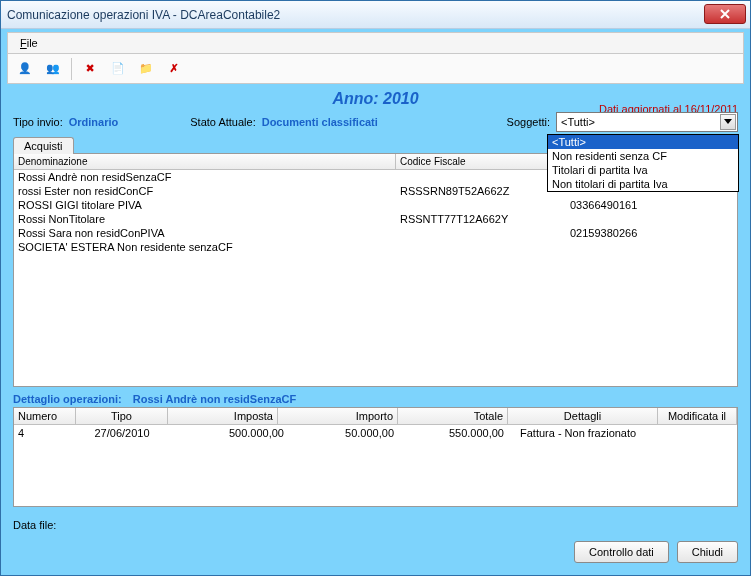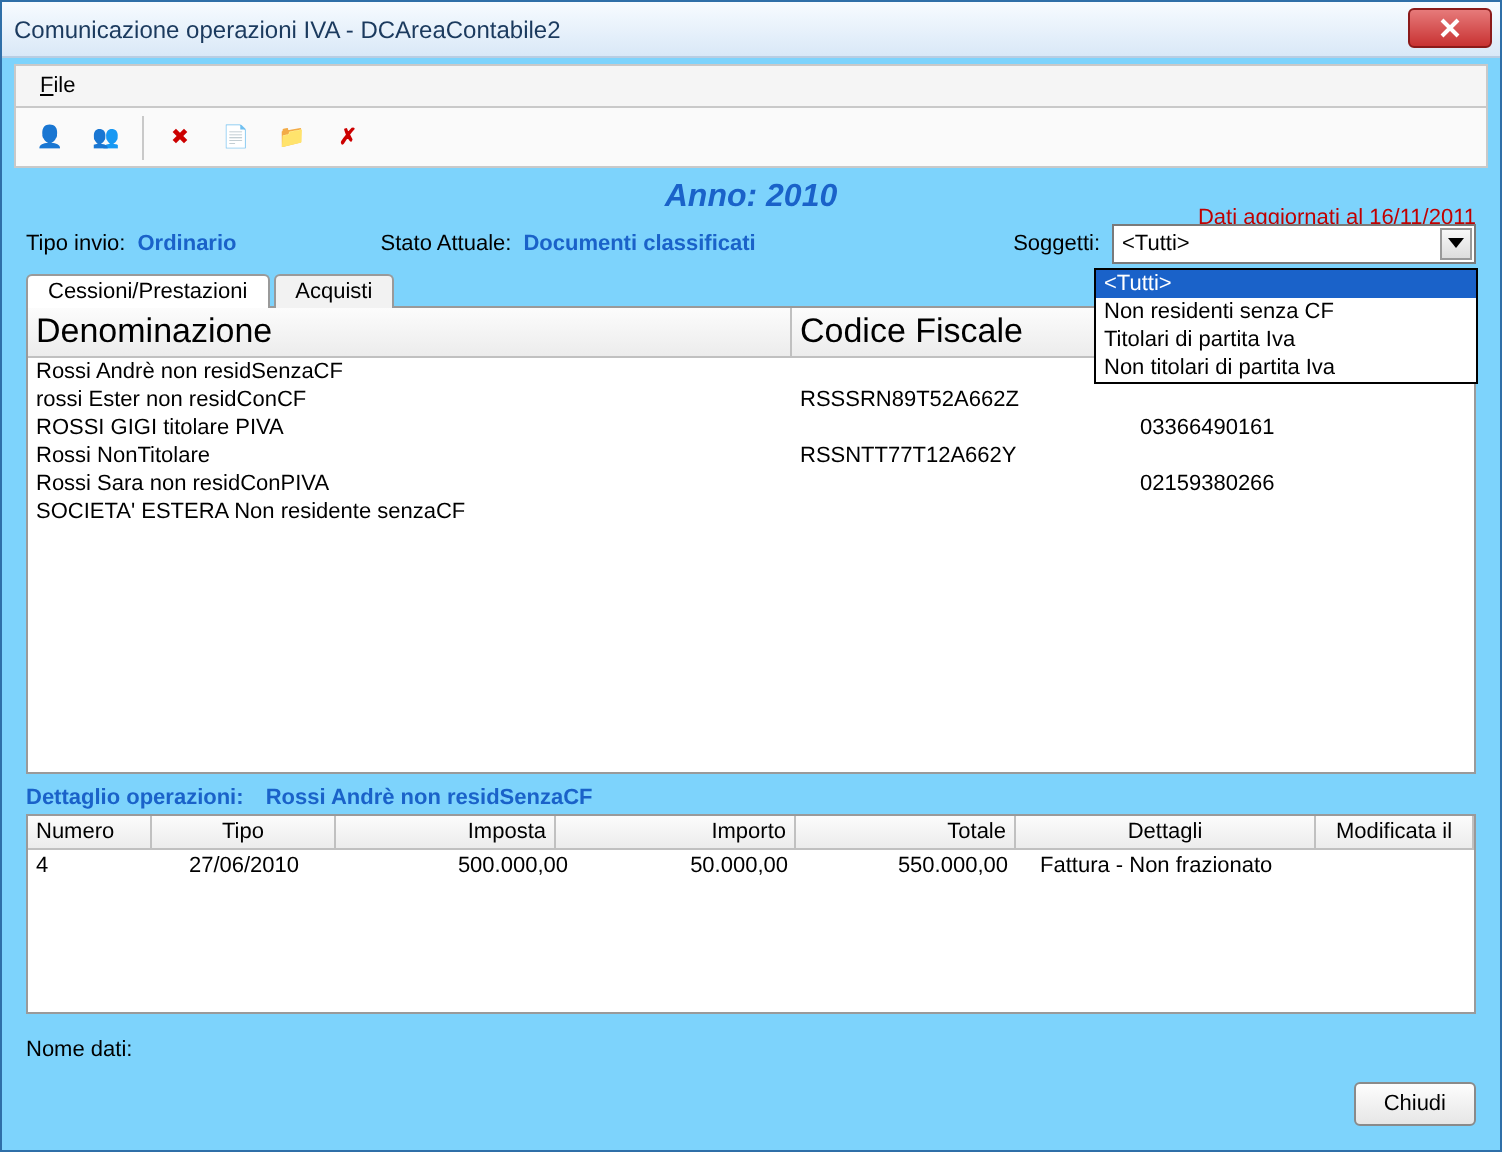--- a/index.html
+++ b/index.html
@@ -32,21 +32,21 @@
 .dropdown { position: absolute; top: 134px; right: 12px; width: 192px; border: 1px solid #000; background: #fff; z-index: 100; }
 .dropdown .opt { padding: 1px 4px; cursor: pointer; }
 .dropdown .opt.sel { background: #1a62c9; color: #fff; }
 
 .tabs { margin: 0 12px; display: flex; }
 .tab { border: 1px solid #9a9a9a; border-bottom: none; padding: 2px 10px; background: #f2f2f2; margin-right: 2px; border-radius: 3px 3px 0 0; cursor: pointer; position: relative; top: 1px; }
 .tab.active { background: #fff; z-index: 2; }
 
 .grid-wrap { margin: 0 12px; border: 1px solid #9a9a9a; height: 234px; background: #fff; overflow: hidden; }
 .grid-head { display: flex; background: linear-gradient(#fcfcfc,#ececec); border-bottom: 1px solid #c0c0c0; }
-.gh { border-right: 1px solid #c0c0c0; padding: 2px 4px; font-size: 17px; }
+.gh { border-right: 1px solid #c0c0c0; padding: 2px 4px; font-size: 10px; }
 .gh.c1 { width: 382px; }
 .gh.c2 { width: 170px; }
 .gh.c3 { flex: 1; }
 .grid-body .row { display: flex; padding: 0; }
 .grid-body .cell { padding: 1px 4px; font-size: 11px; }
 .grid-body .c1 { width: 382px; }
 .grid-body .c2 { width: 170px; }
 .grid-body .c3 { flex: 1; }
 
 .dett-label { margin: 6px 12px 2px 12px; }
@@ -137,21 +137,20 @@
   </div>
 
   <div class="dropdown">
     <div class="opt sel">&lt;Tutti&gt;</div>
     <div class="opt">Non residenti senza CF</div>
     <div class="opt">Titolari di partita Iva</div>
     <div class="opt">Non titolari di partita Iva</div>
   </div>
 
   <div class="tabs">
-    <div class="tab active">Cessioni/Prestazioni</div>
     <div class="tab">Acquisti</div>
   </div>
 
   <div class="grid-wrap">
     <div class="grid-head">
       <div class="gh c1">Denominazione</div>
       <div class="gh c2">Codice Fiscale</div>
       <div class="gh c3">Partit</div>
     </div>
     <div class="grid-body" id="grid-body">
@@ -210,20 +209,21 @@
           <div class="g2c w-imp">500.000,00</div>
           <div class="g2c w-imposta">50.000,00</div>
           <div class="g2c w-tot">550.000,00</div>
           <div class="g2c w-dett">Fattura - Non frazionato</div>
           <div class="g2c w-mod"></div>
         </div>
       </div>
   </div>
 
   <div class="footer-area">
-    <span>Nome dati:</span>
+    <span>Data file:</span>
   </div>
 
   <div class="btn-row">
+    <button class="btn">Controllo dati</button>
     <button class="btn">Chiudi</button>
   </div>
 
 </div>
 
 </body></html>

